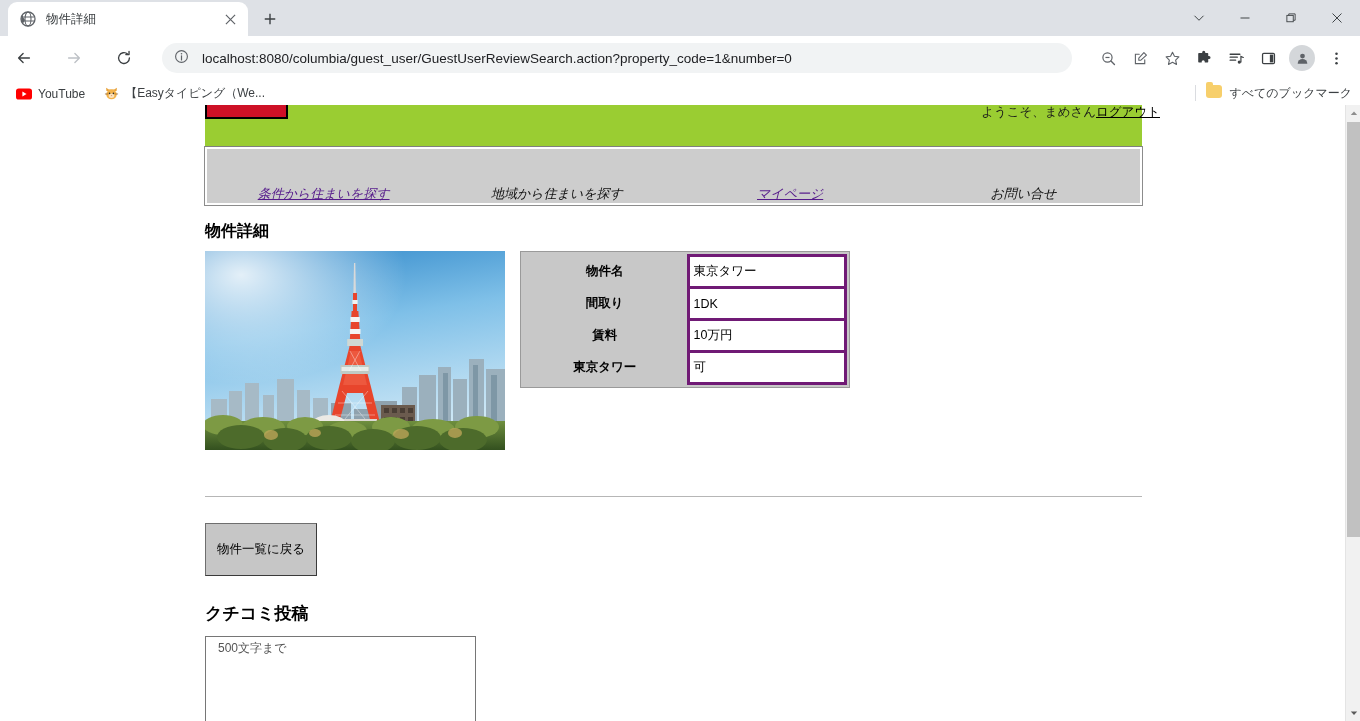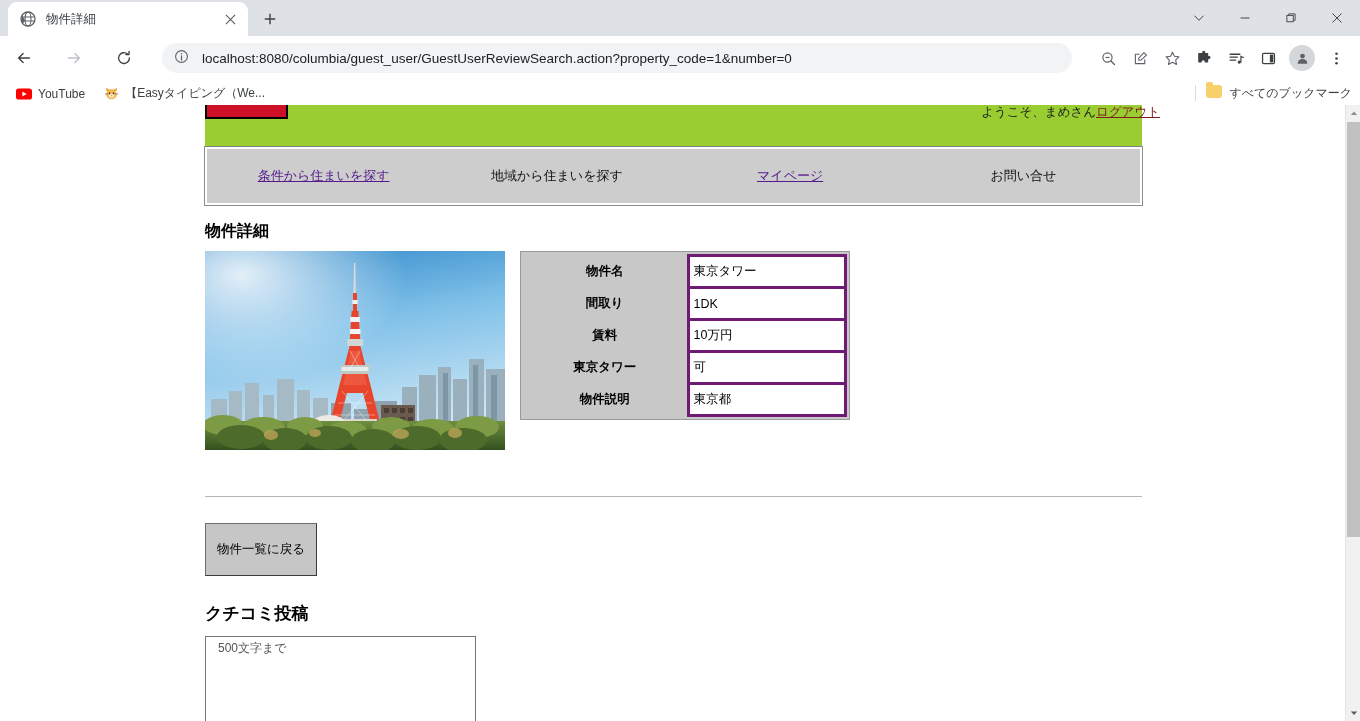--- a/index.html
+++ b/index.html
@@ -123,27 +123,27 @@
   }
   .flag {
     width: 83px; height: 55px; border: 2px solid #000;
     flex: 0 0 83px; display: flex; flex-direction: column;
   }
   .flag .r { flex: 1; background: #ce1126; }
   .welcome {
     position: absolute; right: -18px; top: 40px;
     font-size: 12.5px; color: #1a1a1a; white-space: nowrap;
   }
-  .welcome a { color: #7f1d1d; text-decoration: underline; }
+  .welcome a { color: #000000; text-decoration: underline; }
 
   .site-nav {
     background: #cdcdcd; height: 58px;
     border: 2px solid #ffffff;
     outline: 1px solid #8c8c8c;
-    display: flex; align-items: center;
+    display: flex; align-items: flex-end; font-style: italic;
   }
   .nav-cell {
     flex: 1; text-align: center; font-size: 13px; color: #101010;
   }
   .nav-cell a.visited { color: #551a8b; text-decoration: underline; }
 
   h2.section-title {
     font-size: 16px; font-weight: bold; color: #000;
     margin: 16px 0 9px 0;
   }
@@ -553,24 +553,20 @@
                   <td>1DK</td>
                 </tr>
                 <tr>
                   <th>賃料</th>
                   <td>10万円</td>
                 </tr>
                 <tr>
                   <th>東京タワー</th>
                   <td>可</td>
                 </tr>
-                <tr>
-                  <th>物件説明</th>
-                  <td>東京都</td>
-                </tr>
               </tbody>
             </table>
           </div>
         </div>
 
         <hr class="divider">
 
         <button class="back-btn">物件一覧に戻る</button>
 
         <h2 class="review-title">クチコミ投稿</h2>

